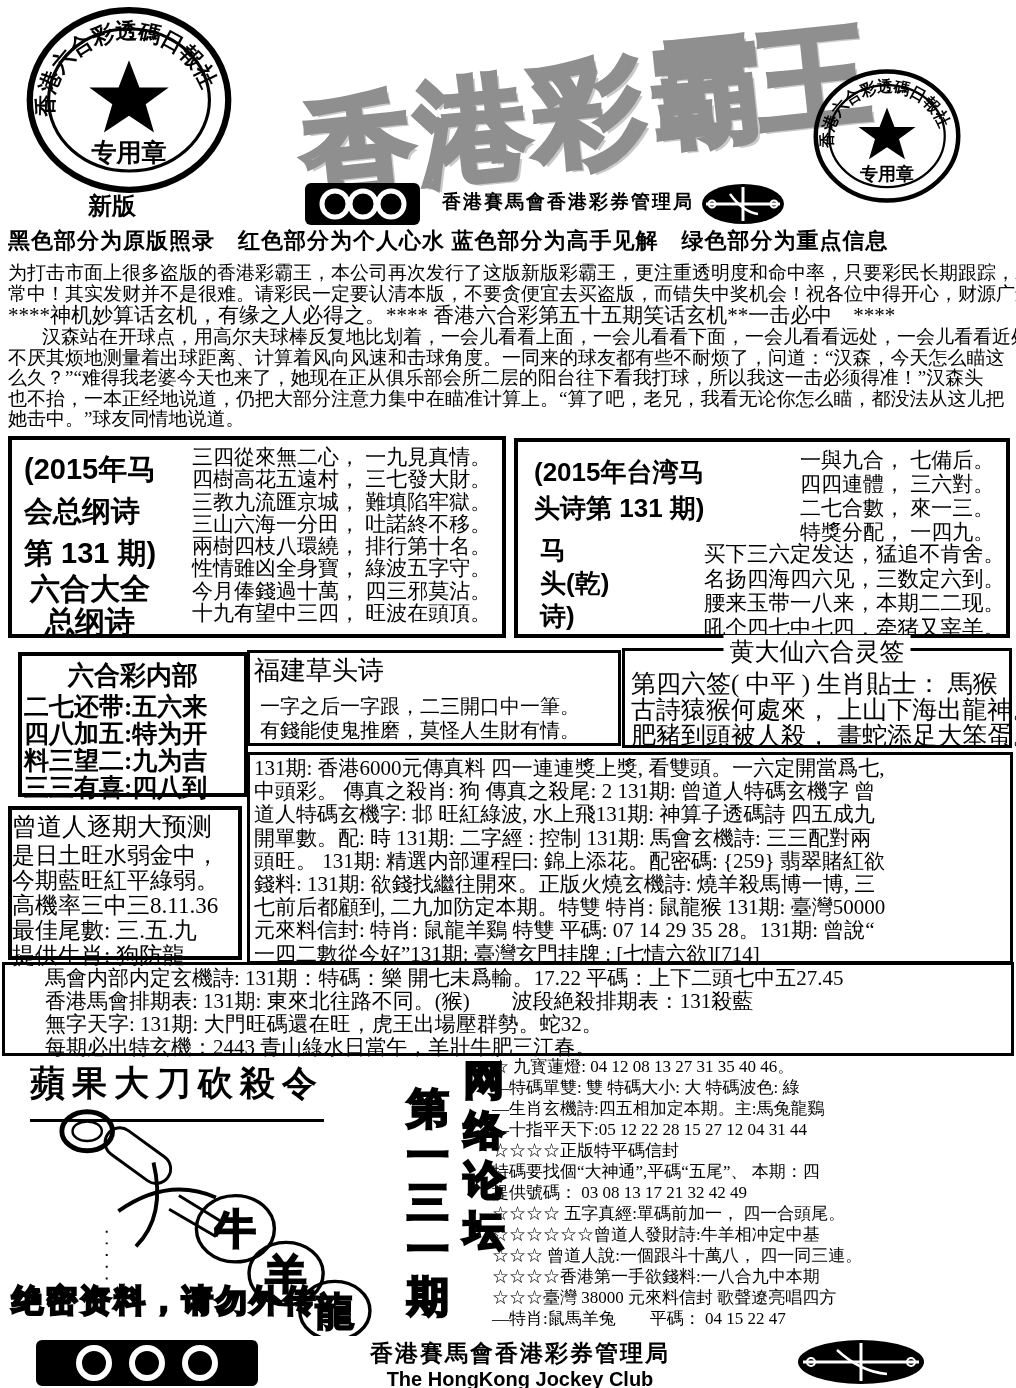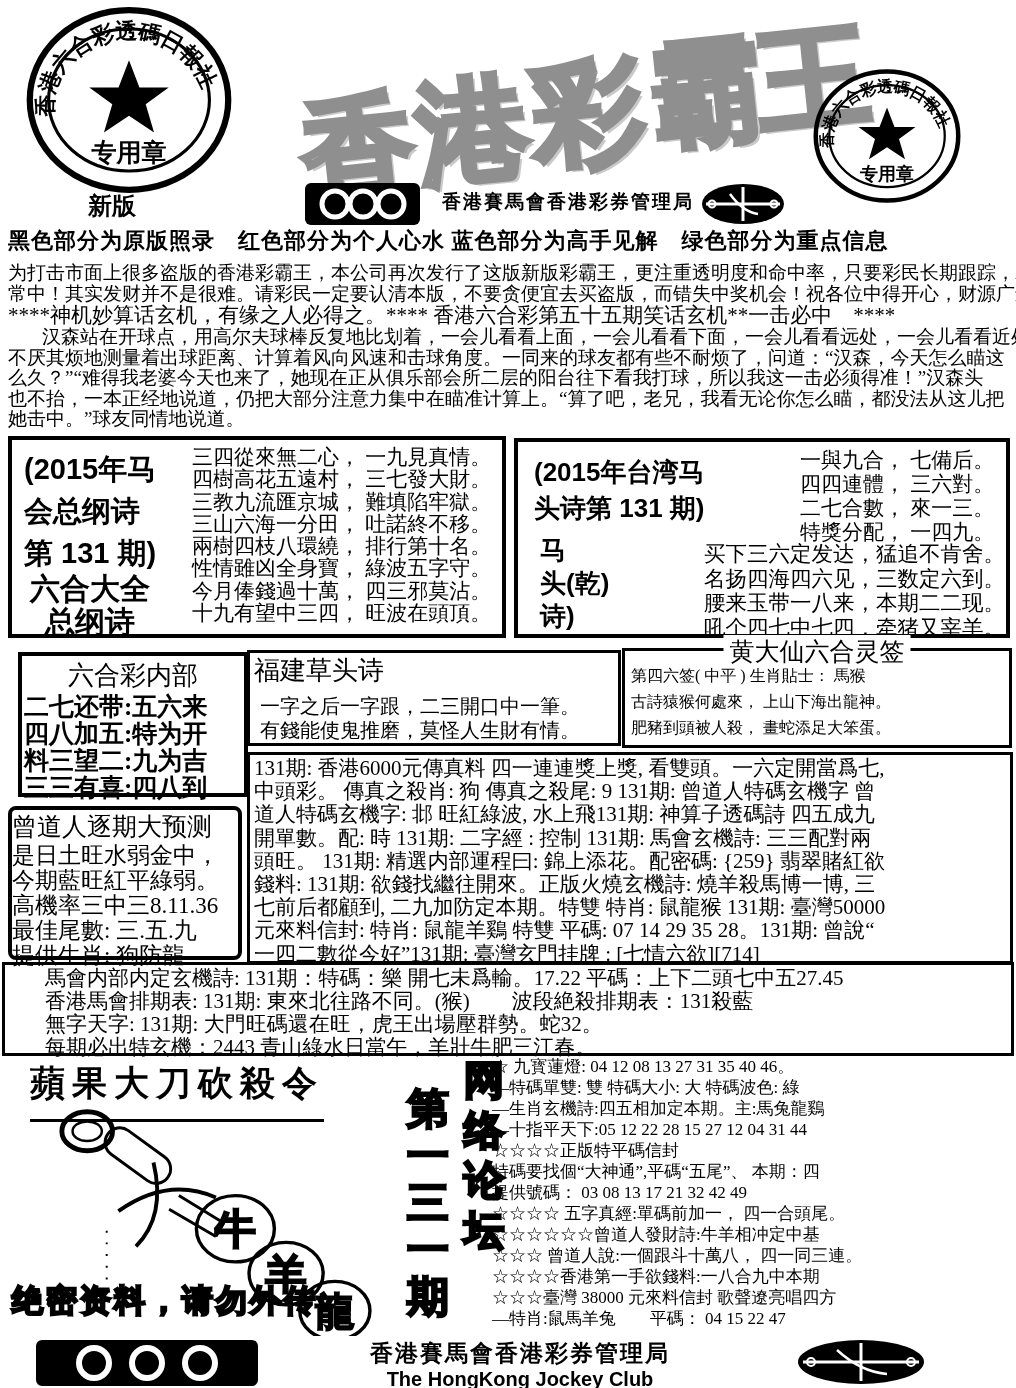--- a/index.html
+++ b/index.html
@@ -131,60 +131,60 @@
     </div>
     <div class="abs" style="left:186px;top:100px;font-size:21.5px;line-height:24.5px;white-space:nowrap;">
       <div>买下三六定发达，猛追不肯舍。</div>
       <div>名扬四海四六见，三数定六到。</div>
       <div>腰来玉带一八来，本期二二现。</div>
       <div>吼个四七中七四，牵猪又宰羊。</div>
     </div>
   </div>
 
   <div class="box" style="left:18px;top:652px;width:230px;height:145px;">
-    <div class="sans" style="text-align:center;font-size:26px;margin-top:2px;">六合彩内部</div>
+    <div class="sans" style="text-align:center;font-size:26px;margin-top:2px;font-weight:bold;">六合彩内部</div>
     <div class="b" style="font-size:25px;line-height:27px;margin-left:2px;white-space:nowrap;">
       <div>二七还带:五六来</div>
       <div>四八加五:特为开</div>
       <div>料三望二:九为吉</div>
       <div>三三有喜:四八到</div>
     </div>
   </div>
 
   <div class="thinbox" style="left:247px;top:650px;width:374px;height:96px;">
     <div class="sans" style="font-size:26px;margin:0 0 6px 4px;">福建草头诗</div>
     <div style="font-size:20px;line-height:24px;margin-left:10px;white-space:nowrap;">
       <div>一字之后一字跟，二三開口中一筆。</div>
       <div>有錢能使鬼推磨，莫怪人生財有情。</div>
     </div>
   </div>
 
   <div class="thinbox" style="left:622px;top:648px;width:390px;height:100px;">
     <div class="sans" style="position:absolute;left:50%;top:-16px;transform:translateX(-50%);background:#fff;
                 padding:0 6px;font-size:25px;white-space:nowrap;">黄大仙六合灵签</div>
-    <div style="font-size:16px;line-height:26px;margin:12px 0 0 6px;white-space:nowrap;">
+    <div style="font-size:25px;line-height:26px;margin:20px 0 0 6px;white-space:nowrap;">
       <div>第四六签( 中平 ) 生肖貼士： 馬猴</div>
       <div>古詩猿猴何處來， 上山下海出龍神。</div>
       <div>肥豬到頭被人殺， 畫蛇添足大笨蛋。</div>
     </div>
   </div>
 
   <div class="thinbox" style="left:247px;top:752px;width:766px;height:212px;padding:2px 0 0 4px;">
     <div class="faxline">131期: 香港6000元傳真料 四一連連獎上獎, 看雙頭。一六定開當爲七,</div>
-    <div class="faxline">中頭彩。 傳真之殺肖: 狗 傳真之殺尾: 9  131期: 曾道人特碼玄機字 曾</div>
+    <div class="faxline">中頭彩。 傳真之殺肖: 狗 傳真之殺尾: 2  131期: 曾道人特碼玄機字 曾</div>
     <div class="faxline">道人特碼玄機字: 邶 旺紅綠波, 水上飛131期: 神算子透碼詩 四五成九</div>
     <div class="faxline">開單數。配: 時  131期: 二字經 : 控制  131期: 馬會玄機詩: 三三配對兩</div>
     <div class="faxline">頭旺。 131期: 精選内部運程曰: 錦上添花。配密碼: {259}  翡翠賭紅欲</div>
     <div class="faxline">錢料: 131期: 欲錢找繼往開來。正版火燒玄機詩: 燒羊殺馬博一博, 三</div>
     <div class="faxline">七前后都顧到, 二九加防定本期。特雙 特肖: 鼠龍猴  131期: 臺灣50000</div>
     <div class="faxline">元來料信封: 特肖: 鼠龍羊鷄  特雙  平碼: 07 14 29 35 28。131期: 曾說“</div>
     <div class="faxline">一四二數從今好”131期: 臺灣玄門挂牌 : [七情六欲][714]</div>
   </div>
 
-  <div class="box" style="left:8px;top:806px;width:234px;height:154px;border-radius:8px;">
+  <div class="box" style="left:8px;top:806px;width:234px;height:154px;">
     <div class="sans" style="font-size:25px;white-space:nowrap;">曾道人逐期大预测</div>
     <div style="font-size:23px;line-height:25px;white-space:nowrap;">
       <div>是日土旺水弱金中，</div>
       <div>今期藍旺紅平綠弱。</div>
       <div>高機率三中三8.11.36</div>
       <div>最佳尾數: 三.五.九</div>
       <div>提供生肖: 狗防龍</div>
     </div>
   </div>
 

